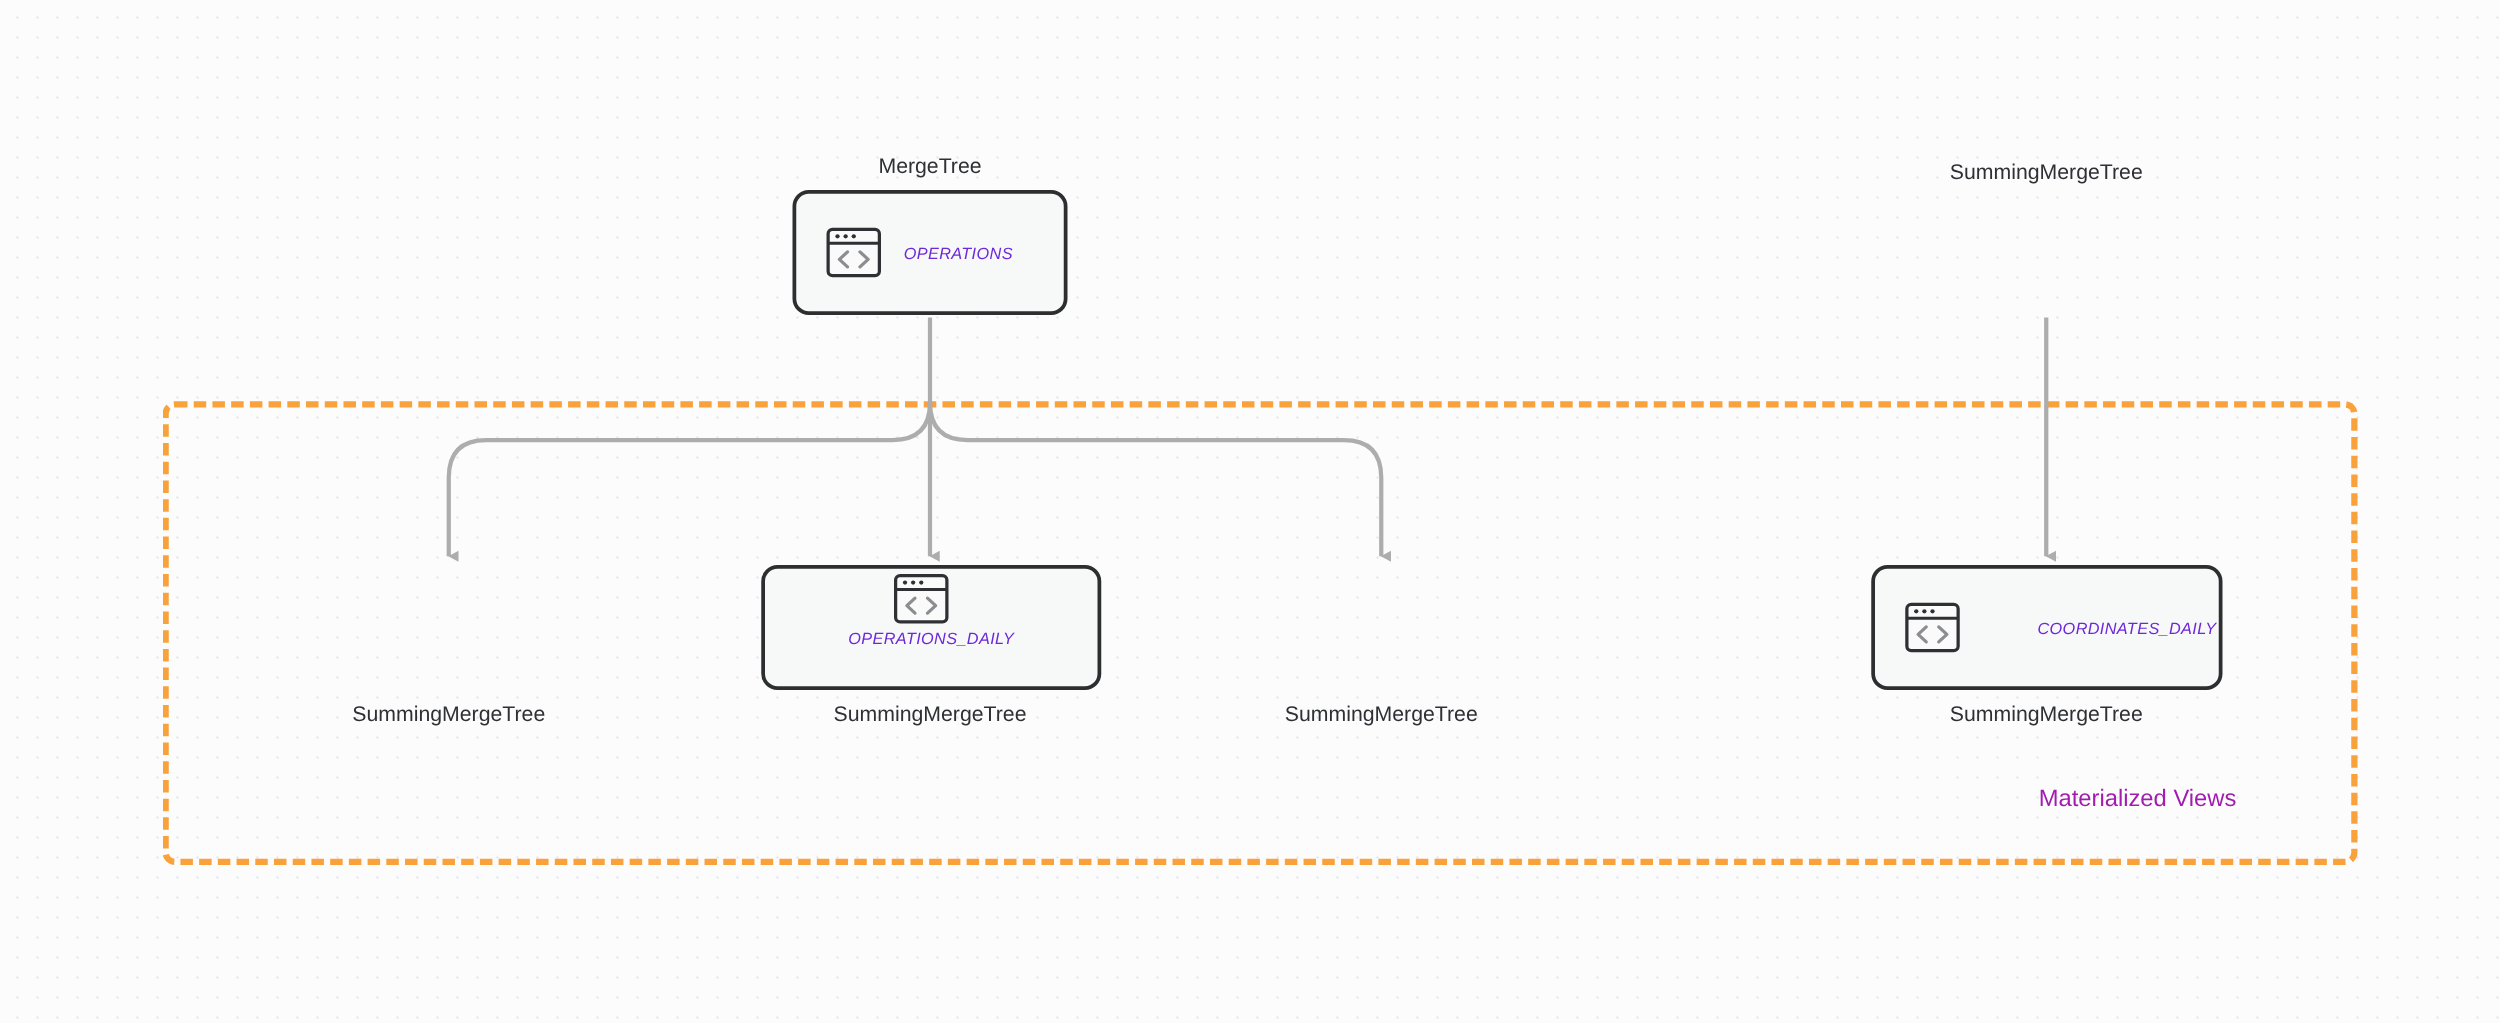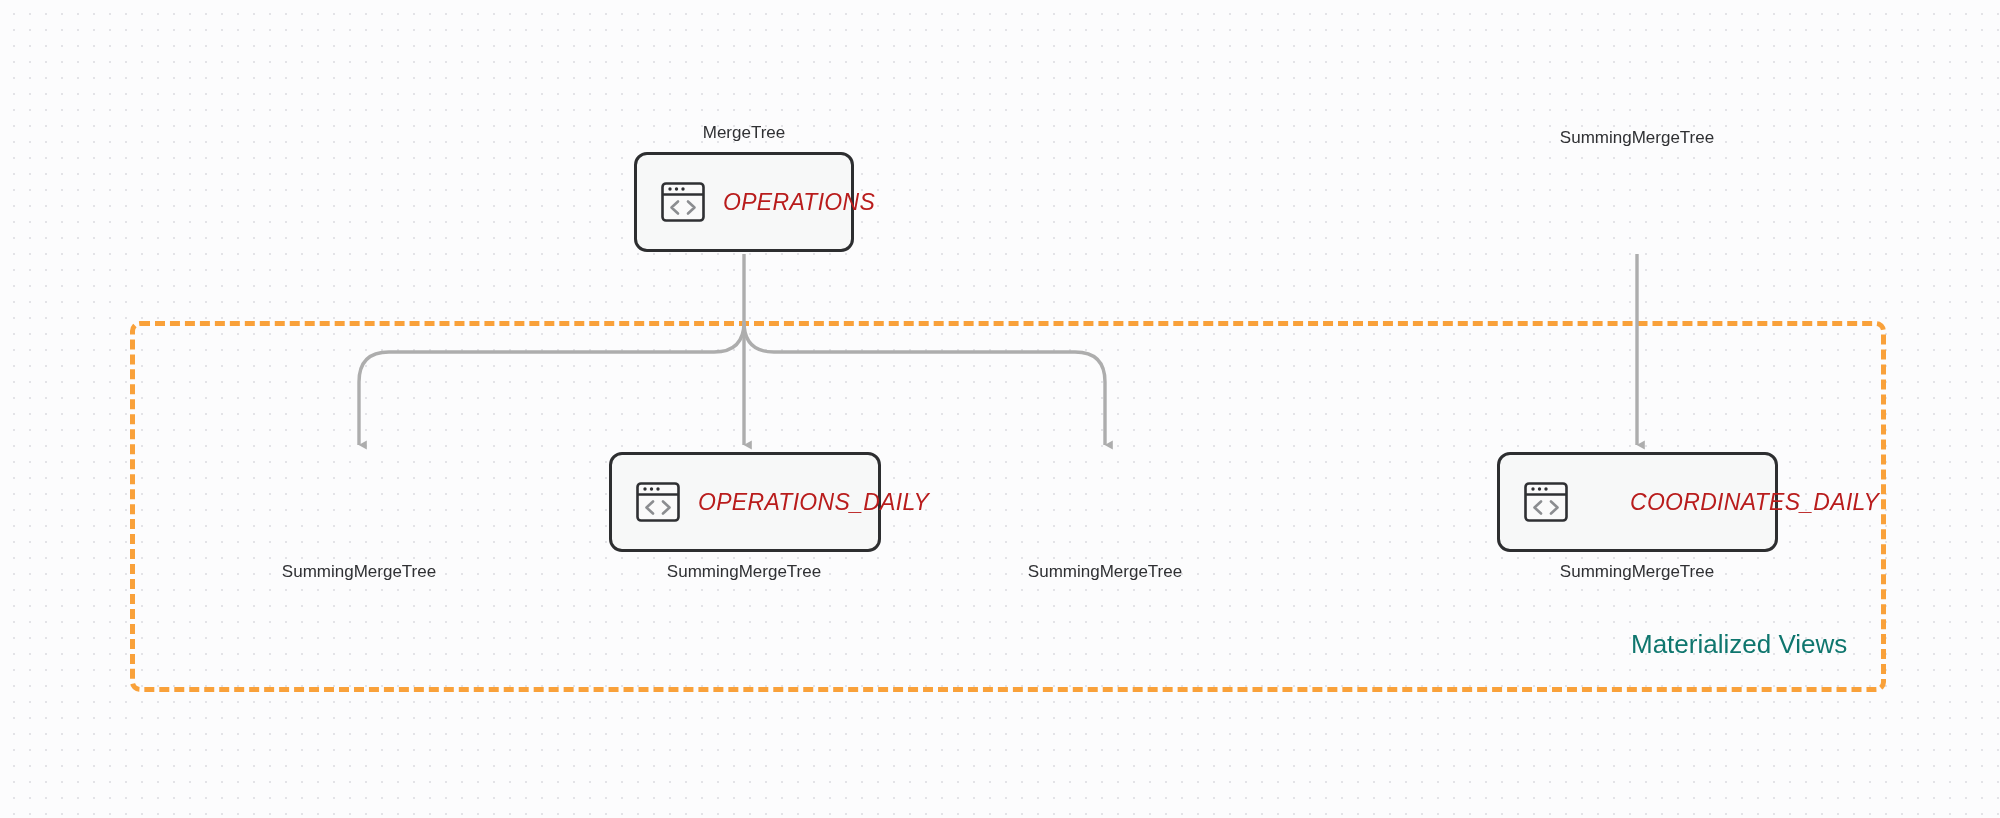--- a/index.html
+++ b/index.html
@@ -35,22 +35,22 @@
 
   
   .group-box {
     position: absolute;
     box-sizing: border-box;
     border: 5px dashed #f9a13a;
     border-radius: 10px;
   }
   .group-label {
     position: absolute;
-    color: #0f766e;
-    font-size: 26px;
+    color: #a21caf;
+    font-size: 19px;
     font-family: "Liberation Sans", sans-serif;
     white-space: nowrap;
   }
 
   
   .node {
     position: absolute;
     box-sizing: border-box;
     display: flex;
     align-items: center;
@@ -60,22 +60,22 @@
     padding: 0 22px;
   }
   .node-icon {
     flex: 0 0 auto;
     width: 48px;
     height: 48px;
     margin-right: 16px;
   }
   .node-label {
     font-style: italic;
-    font-size: 23px;
-    color: #b91c1c;
+    font-size: 13px;
+    color: #6d28d9;
     letter-spacing: 0.3px;
     white-space: nowrap;
   }
 
   
   .caption {
     position: absolute;
     font-size: 17px;
     color: #2f3033;
     white-space: nowrap;
@@ -120,21 +120,21 @@
       <circle cx="24" cy="11" r="1.7" fill="#2f3033"></circle>
       <path d="M19,23.5 L12.5,29.5 L19,35.5 M29,23.5 L35.5,29.5 L29,35.5" fill="none" stroke="#8b8d90" stroke-width="2.6" stroke-linecap="round" stroke-linejoin="round"></path>
     </svg>
     <span class="node-label">OPERATIONS</span>
   </div>
 
   <div class="caption" style="left:1637px; top:128px;">SummingMergeTree</div>
 
   <div class="caption" style="left:359px; top:562px;">SummingMergeTree</div>
 
-  <div class="node" style="left:609px; top:452px; width:272px; height:100px;">
+  <div class="node" style="left:609px; top:452px; width:272px; height:100px;flex-direction:column;">
     <svg class="node-icon" viewBox="0 0 48 48" xmlns="http://www.w3.org/2000/svg">
       <rect x="3.5" y="5.5" width="41" height="37" rx="3.5" fill="#fafafa" stroke="#2f3033" stroke-width="2.6"></rect>
       <path d="M3.5,16.5 H44.5" stroke="#2f3033" stroke-width="2.4"></path>
       <circle cx="11" cy="11" r="1.7" fill="#2f3033"></circle>
       <circle cx="17.5" cy="11" r="1.7" fill="#2f3033"></circle>
       <circle cx="24" cy="11" r="1.7" fill="#2f3033"></circle>
       <path d="M19,23.5 L12.5,29.5 L19,35.5 M29,23.5 L35.5,29.5 L29,35.5" fill="none" stroke="#8b8d90" stroke-width="2.6" stroke-linecap="round" stroke-linejoin="round"></path>
     </svg>
     <span class="node-label">OPERATIONS_DAILY</span>
   </div>

